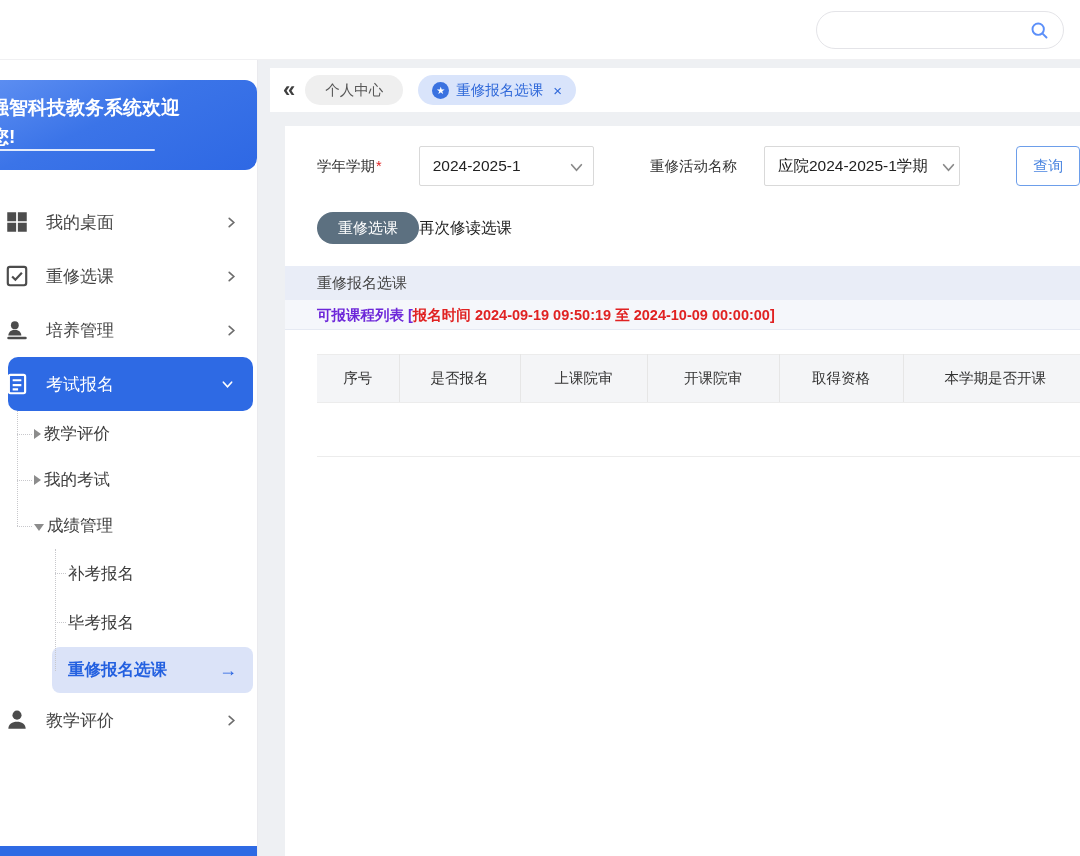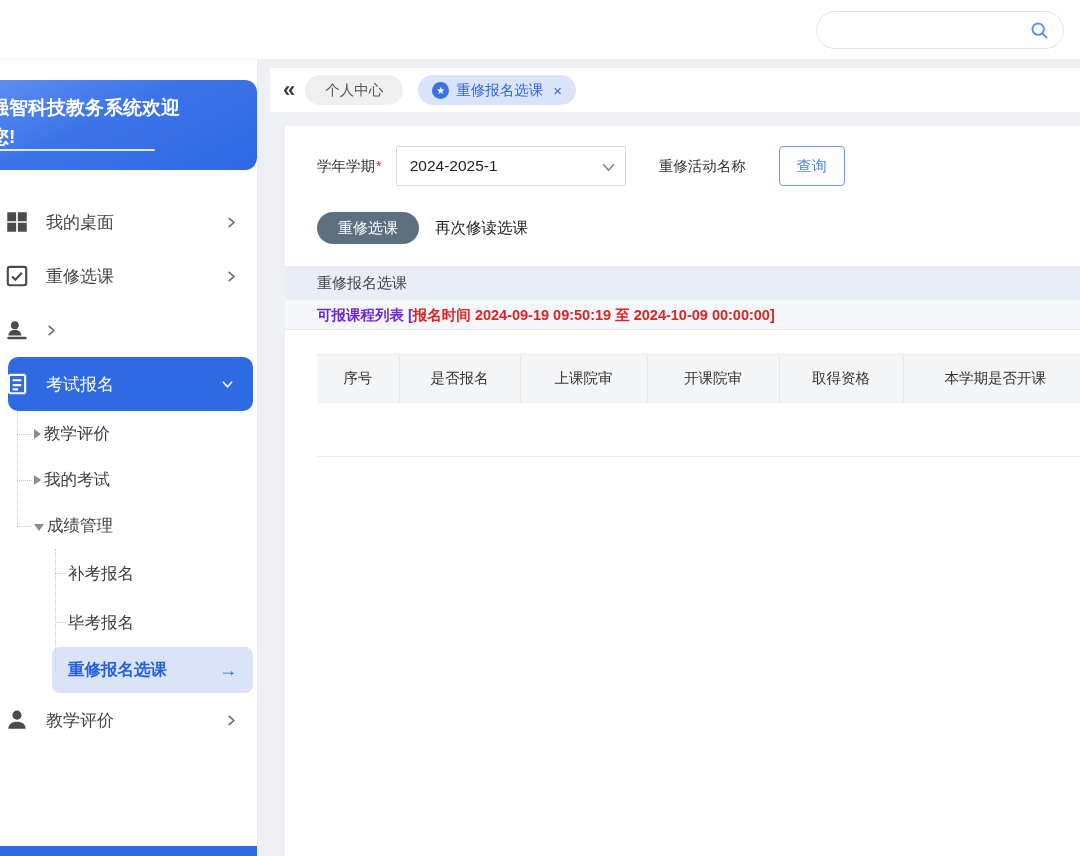--- a/index.html
+++ b/index.html
@@ -50,36 +50,36 @@
   .tabbar { position:absolute; left:270px; top:68px; right:0; height:44px; background:#fff; display:flex; align-items:center; z-index:4; }
   .collapse { font-size:22px; color:#3f3f3f; font-weight:bold; margin:0 10px 0 13px; cursor:pointer; line-height:1; }
   .tab-pill { height:30px; border-radius:15px; display:flex; align-items:center; font-size:14.5px; cursor:pointer; }
   .tab-plain { background:#efefef; color:#585858; padding:0 20px; margin-right:15px; }
   .tab-active { background:#d9e4fb; color:#2f68d9; padding:0 14px; gap:7px; }
   .star-badge { width:17px; height:17px; border-radius:50%; background:#3a72e0; color:#fff; font-size:10px; display:flex; align-items:center; justify-content:center; flex:none; }
   .close-x { font-size:15px; color:#2f68d9; margin-left:3px; cursor:pointer; }
 
   
   .panel { position:absolute; left:285px; top:126px; right:0; bottom:0; background:#fff; overflow:hidden; }
-  .filters { display:flex; align-items:center; margin:20px 0 0 32px; height:40px; }
+  .filters { display:flex; align-items:center; margin:20px 0 0 32px; height:40px;gap:23px; }
   .f-label { font-size:14.5px; color:#333; white-space:nowrap; }
   .req { color:#e02222; margin-left:1px; }
   .select { position:relative; border:1px solid #d9d9d9; border-radius:2px; height:40px; background:#fff; display:flex; align-items:center; font-size:15.5px; color:#222; cursor:pointer; overflow:hidden; }
   .select .val { padding-left:13px; white-space:nowrap; }
   .sel-chev { position:absolute; right:10px; top:14px; width:13px; height:13px; color:#8a8a8a; background:#fff; }
   .sel-chev svg { width:100%; height:100%; display:block; }
-  .select1 { width:230px; margin-left:14px; }
+  .select1 { width:182px; margin-left:14px; }
   .select2 { width:204px; margin-left:4px; }
   .select2 .sel-chev { right:4px; background:transparent; }
   .lbl2 { margin-left:33px; }
   .query-btn { margin-left:33px; width:66px; height:40px; border:1px solid #6d9eea; border-radius:4px; background:#fff; color:#4a85e0; font-size:15px; display:flex; align-items:center; justify-content:center; cursor:pointer; }
 
   .course-tabs { display:flex; align-items:center; margin:26px 0 0 32px; }
   .pill-dark { background:#5c7080; color:#fff; height:32px; border-radius:17px; padding:0 21px; display:flex; align-items:center; font-size:15px; cursor:pointer; }
-  .tab-text { margin-left:16px; font-size:15.5px; color:#222; cursor:pointer; }
+  .tab-text { font-size:15.5px; color:#222; cursor:pointer; }
 
   .panel-header { margin-top:22px; height:34px; line-height:34px; background:#e9edf7; padding-left:32px; font-size:15px; color:#444; }
   .info-line { height:30px; line-height:30px; background:#f5f7fb; padding-left:32px; font-size:14.5px; font-weight:bold; border-bottom:1px solid #e6eaf3; white-space:nowrap; }
   .info-black { color:#6d28d9; }
   .info-red { color:#e02222; }
 
   .table-wrap { margin:24px 0 0 32px; width:900px; }
   table { border-collapse:collapse; table-layout:fixed; width:770px; }
   th { background:#f4f5f7; height:48px; font-weight:normal; font-size:14.5px; color:#333;
        border-right:1px solid #e6e6e6; border-top:1px solid #ececec; border-bottom:1px solid #ececec; }
@@ -145,20 +145,21 @@
     </div>
 
     <div class="menu-item">
       <span class="menu-icon">
         <svg viewBox="0 0 24 24" fill="currentColor">
             <circle cx="10" cy="7.5" r="3.6"></circle>
             <path d="M4 17c0-3.2 2.7-5.3 6-5.3s6 2.1 6 5.3z"></path>
             <rect x="3" y="18.2" width="18" height="2.4" rx="1.2"></rect>
           </svg>
       </span>
+      <span class="menu-label">培养管理</span>
       <span class="menu-chev">
         <svg viewBox="0 0 12 12" fill="none" stroke="currentColor" stroke-width="1.8" stroke-linecap="round">
             <path d="M3.5 1.5 L8.5 6 L3.5 10.5"></path>
           </svg>
       </span>
     </div>
 
     <div class="menu-item active">
       <span class="menu-icon">
         <svg viewBox="0 0 24 24" fill="none" stroke="currentColor" stroke-width="2">
@@ -238,20 +239,28 @@
     </span>
     <div class="select select1">
       <span class="val">2024-2025-1</span>
       <span class="sel-chev">
         <svg viewBox="0 0 12 12" fill="none" stroke="currentColor" stroke-width="1.6" stroke-linecap="round">
             <path d="M1.5 3.5 L6 8.5 L10.5 3.5"></path>
           </svg>
       </span>
     </div>
     <span class="f-label lbl2">重修活动名称</span>
+    <div class="select select2">
+      <span class="val">应院2024-2025-1学期</span>
+      <span class="sel-chev">
+        <svg viewBox="0 0 12 12" fill="none" stroke="currentColor" stroke-width="1.6" stroke-linecap="round">
+            <path d="M1.5 3.5 L6 8.5 L10.5 3.5"></path>
+          </svg>
+      </span>
+    </div>
     <button class="query-btn">查询</button>
   </div>
 
   <div class="course-tabs">
     <div class="pill-dark">重修选课</div>
     <div class="tab-text">再次修读选课</div>
   </div>
 
   <div class="panel-header">重修报名选课</div>
 

